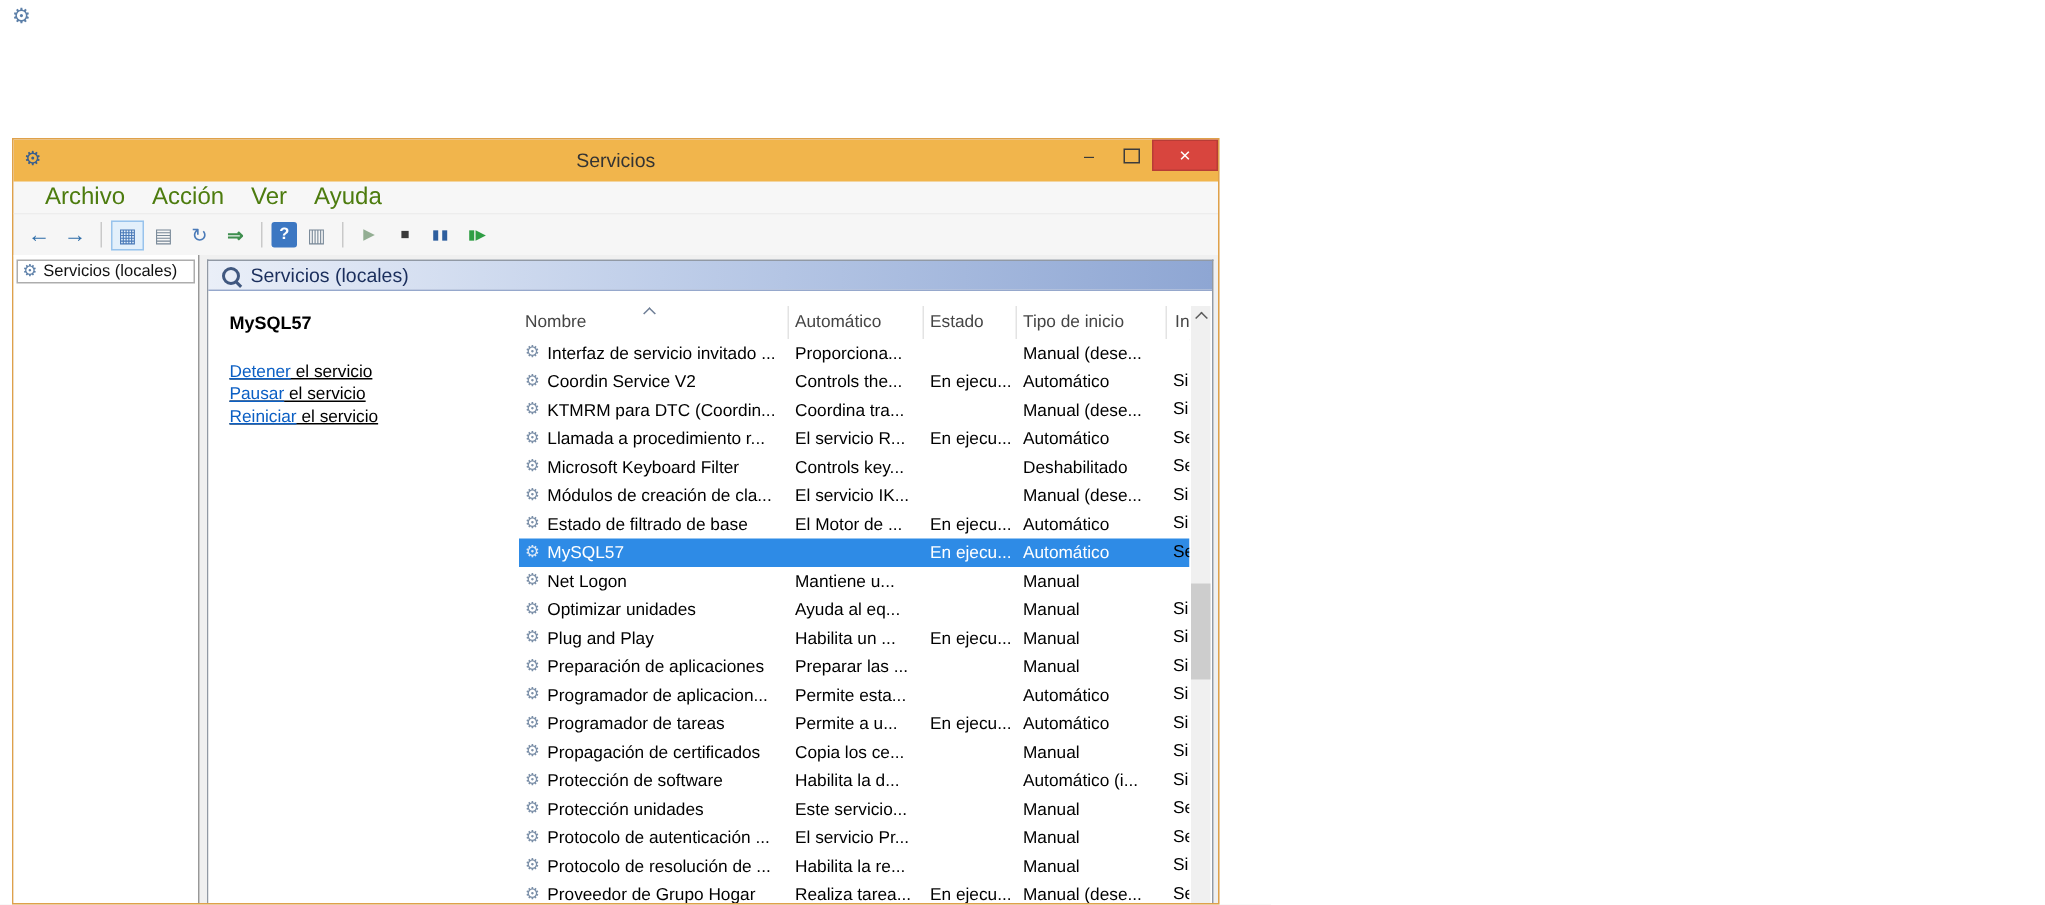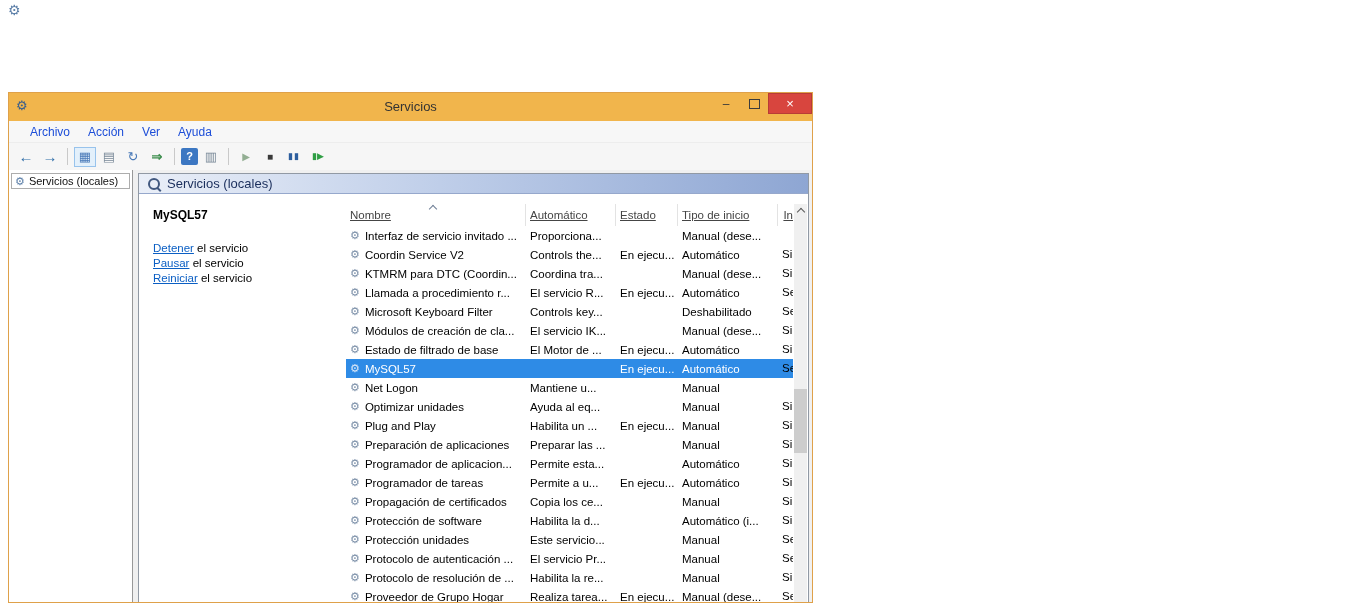--- a/index.html
+++ b/index.html
@@ -21,21 +21,21 @@
   .title{position:absolute;left:0;right:0;top:6px;text-align:center;font-size:13px;color:#333;}
   .caption-buttons{position:absolute;right:0;top:0;display:flex;}
   .cap-btn{width:28px;height:21px;display:flex;align-items:center;justify-content:center;
     font-size:12px;color:#3A3A3A;cursor:default;}
   .cap-max .box{width:9px;height:8px;border:1px solid #3C3C3C;display:block;}
   .cap-close{width:44px;background:#D8453E;border:1px solid #B83C36;color:#fff;font-size:13px;box-sizing:border-box;}
 
   
   .menubar{height:21px;background:#F7F7F7;display:flex;align-items:center;padding-left:12px;
     border-bottom:1px solid #EDEDED;}
-  .menu-item{padding:2px 9px;font-size:12px;color:#1d4ed8;}
+  .menu-item{padding:2px 9px;font-size:16px;color:#4d7c0f;}
 
   
   .toolbar{height:27px;background:#F6F6F6;border-bottom:1px solid #D6D6D6;display:flex;
     align-items:center;padding-left:6px;gap:2px;}
   .tb-btn{min-width:22px;height:20px;display:flex;align-items:center;justify-content:center;font-size:13px;line-height:1;}
   .tb-sep{width:1px;height:17px;background:#C9C9C9;margin:0 4px;}
   .nav{color:#2E6DA8;font-weight:bold;font-size:15px;}
   .framed{border:1px solid #98C3EC;background:#E3F0FB;box-sizing:border-box;}
   .icon-blue{color:#4A7AB8;}
   .icon-gray{color:#7A8A99;}
@@ -57,25 +57,25 @@
     border:1px solid #9199A4;border-bottom:none;box-sizing:border-box;}
   .band{height:19px;background:linear-gradient(to right,#EAEFF8 0%,#BFCEE9 45%,#8EA6D3 100%);
     border-bottom:1px solid #96A8CC;display:flex;align-items:center;gap:7px;padding-left:9px;
     font-size:13px;color:#1A2E5C;}
   .band-icon{width:8px;height:8px;border:2px solid #41587F;border-radius:50%;position:relative;flex:0 0 auto;}
   .band-icon::after{content:"";position:absolute;width:2px;height:5px;background:#41587F;
     left:8px;top:7px;transform:rotate(-45deg);}
 
   .extended-pane{position:absolute;left:0;top:20px;width:206px;bottom:0;background:#fff;}
   .service-title{margin:14px 0 0 14px;font-size:12px;font-weight:bold;color:#000;}
-  .service-actions{margin:19px 0 0 14px;font-size:11.5px;line-height:15px;color:#000;}
+  .service-actions{margin:19px 0 0 14px;font-size:11.5px;line-height:15px;color:#000;text-decoration:underline;}
   .link{color:#0B5FC4;text-decoration:underline;}
 
   .list-header{position:absolute;left:207px;top:30px;right:15px;height:22px;display:flex;
-    border-bottom:1px solid #EBEBEB;background:#fff;font-size:11.5px;color:#454545;text-decoration:underline;}
+    border-bottom:1px solid #EBEBEB;background:#fff;font-size:11.5px;color:#454545;}
   .hcell{display:flex;align-items:center;padding-left:4px;border-right:1px solid #E3E3E3;
     box-sizing:border-box;position:relative;white-space:nowrap;overflow:hidden;}
   .h-name{width:180px;}
   .h-desc{width:90px;}
   .h-estado{width:62px;}
   .h-tipo{width:100px;}
   .h-in{flex:1;border-right:none;justify-content:flex-end;}
   .sort-arrow{position:absolute;top:2px;left:84px;width:5px;height:5px;
     border-left:1px solid #6E7E96;border-top:1px solid #6E7E96;transform:rotate(45deg);}
 

